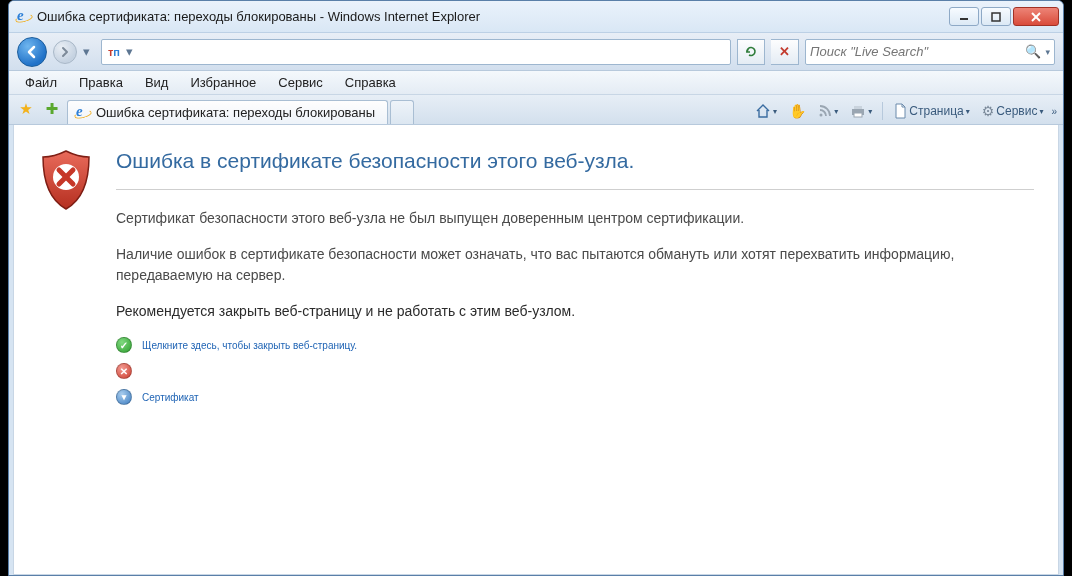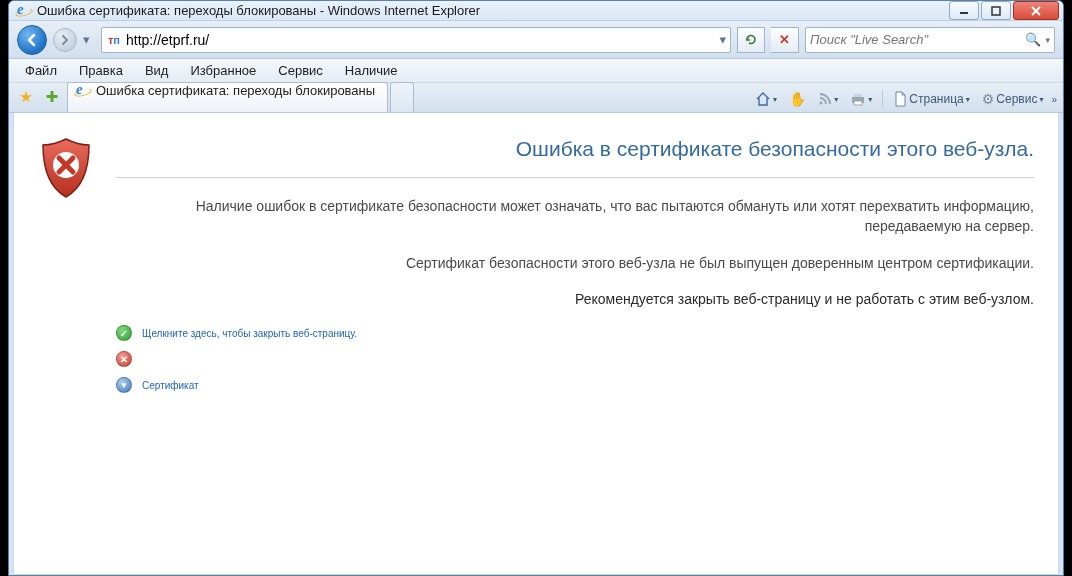--- a/index.html
+++ b/index.html
@@ -16,21 +16,21 @@
     left: 8px; top: 0; right: 8px; bottom: 0;
     background: #d6e4f2;
     border: 1px solid #5a7fa8;
     border-radius: 6px 6px 0 0;
     display: flex;
     flex-direction: column;
     overflow: hidden;
   }
   
   .titlebar {
-    height: 20px;
+    height: 32px;
     background: linear-gradient(#eaf2fb, #d9e7f5);
     border-bottom: 1px solid #bcd0e5;
     display: flex;
     align-items: center;
     padding: 0 0 0 6px;
   }
   .titlebar .ie-icon-small { margin-right: 6px; }
   .titlebar .title { color: #1a1a1a; font-size: 13px; flex: 1; white-space: nowrap; overflow: hidden; text-overflow: ellipsis; }
   .win-btns { display: flex; gap: 2px; margin-right: 4px; }
   .win-btn {
@@ -115,25 +115,25 @@
     padding: 0 6px;
   }
   .fav-star, .fav-plus {
     width: 22px; height: 22px; margin-bottom: 4px; margin-right: 4px;
     display: flex; align-items: center; justify-content: center;
     font-size: 15px;
   }
   .fav-star { color: #f3b21b; }
   .fav-plus { color: #5aa82e; }
   .tab {
-    height: 30px;
+    height: 24px;
     background: linear-gradient(#fefefe,#eef3f9);
     border: 1px solid #a9bed3; border-bottom: none;
     border-radius: 3px 3px 0 0;
-    display: flex; 
+    display: flex; align-items: center;
     padding: 0 12px 0 6px; gap: 6px;
     font-size: 13px; color: #222;
     max-width: 370px;
   }
   .tab.blank {
     width: 24px; padding: 0;
     background: linear-gradient(#eef3f9,#dce7f1);
     margin-left: 2px;
   }
   .cmdbar {
@@ -149,21 +149,21 @@
   .content {
     flex: 1; background: #fff; overflow: hidden;
     display: flex;
     border: 1px solid #c8d6e5; border-top: none;
     margin: 0 4px;
   }
   .err-page {
     padding: 24px 24px 24px 24px;
     width: 100%;
   }
-  .err-head { display: flex; gap: 22px; align-items: flex-start; text-align: right; }
+  .err-head { display: flex; gap: 22px; align-items: flex-start; }
   .shield {
     width: 56px; height: 62px; position: relative;
   }
   .err-body { flex: 1; }
   .err-body h1 {
     font-size: 21px; font-weight: normal; color: #346aa0;
     margin-bottom: 16px;
   }
   .err-body hr { border: none; border-top: 1px solid #cfcfcf; margin-bottom: 18px; }
   .err-body p { color: #4a4a4a; font-size: 14px; line-height: 1.45; margin-bottom: 16px; }
@@ -243,21 +243,20 @@
           <path d="M4 2 L8 6 L4 10" fill="none" stroke="#7d8a99" stroke-width="2" stroke-linecap="round" stroke-linejoin="round"></path>
         </svg>
     </div>
     <div class="nav-drop">▾</div>
 
     <div class="addr-wrap">
       <span class="favicon">
           <span class="f1">т</span>
           <span class="f2">п</span>
         </span>
-      <input type="text" value="http://etprf.ru/" style="">
       <span style="color:#5d7692;">▾</span>
     </div>
     <div class="addr-refresh">
       <svg width="14" height="14">
           <path d="M3 7 A4 4 0 1 1 5 10" fill="none" stroke="#2f7c3a" stroke-width="1.6"></path>
           <path d="M6 7 L3 7 L4 4" fill="none" stroke="#2f7c3a" stroke-width="1.6"></path>
         </svg>
     </div>
     <div class="addr-stop">✕</div>
 
@@ -267,21 +266,21 @@
       <span style="color:#5d7692;font-size:9px;">▾</span>
     </div>
   </div>
 
   <div class="menubar">
     <div class="mi">Файл</div>
     <div class="mi">Правка</div>
     <div class="mi">Вид</div>
     <div class="mi">Избранное</div>
     <div class="mi">Сервис</div>
-    <div class="mi">Наличие</div>
+    <div class="mi">Справка</div>
   </div>
 
   <div class="tabrow">
     <div class="fav-star">★</div>
     <div class="fav-plus">✚</div>
     <div class="tab">
       <span class="ie-icon-small"></span>
       <span>Ошибка сертификата: переходы блокированы</span>
     </div>
     <div class="tab blank"></div>
@@ -342,22 +341,22 @@
             </defs>
             <path d="M28 2 C20 6 12 8 5 8 C5 30 10 50 28 60 C46 50 51 30 51 8 C44 8 36 6 28 2 Z" fill="url(#sg)" stroke="#7e1e14" stroke-width="1.5"></path>
             <circle cx="28" cy="28" r="13" fill="#fff"></circle>
             <line x1="21" y1="21" x2="35" y2="35" stroke="#c63728" stroke-width="5" stroke-linecap="round"></line>
             <line x1="35" y1="21" x2="21" y2="35" stroke="#c63728" stroke-width="5" stroke-linecap="round"></line>
           </svg>
         </div>
         <div class="err-body">
           <h1>Ошибка в сертификате безопасности этого веб-узла.</h1>
           <hr>
+          <p>Сертификат безопасности этого веб-узла не был выпущен доверенным центром сертификации.</p>
           <p>Наличие ошибок в сертификате безопасности может означать, что вас пытаются обмануть или хотят перехватить информацию, передаваемую на сервер.</p>
-          <p>Сертификат безопасности этого веб-узла не был выпущен доверенным центром сертификации.</p>
           <p class="bold">Рекомендуется закрыть веб-страницу и не работать с этим веб-узлом.</p>
 
           <div class="action">
             <span class="bullet-ic bullet-ok">✓</span>
             <a href="#">Щелкните здесь, чтобы закрыть веб-страницу.</a>
           </div>
           <div class="action">
             <span class="bullet-ic bullet-bad">✕</span>
           </div>
           <div class="action">

